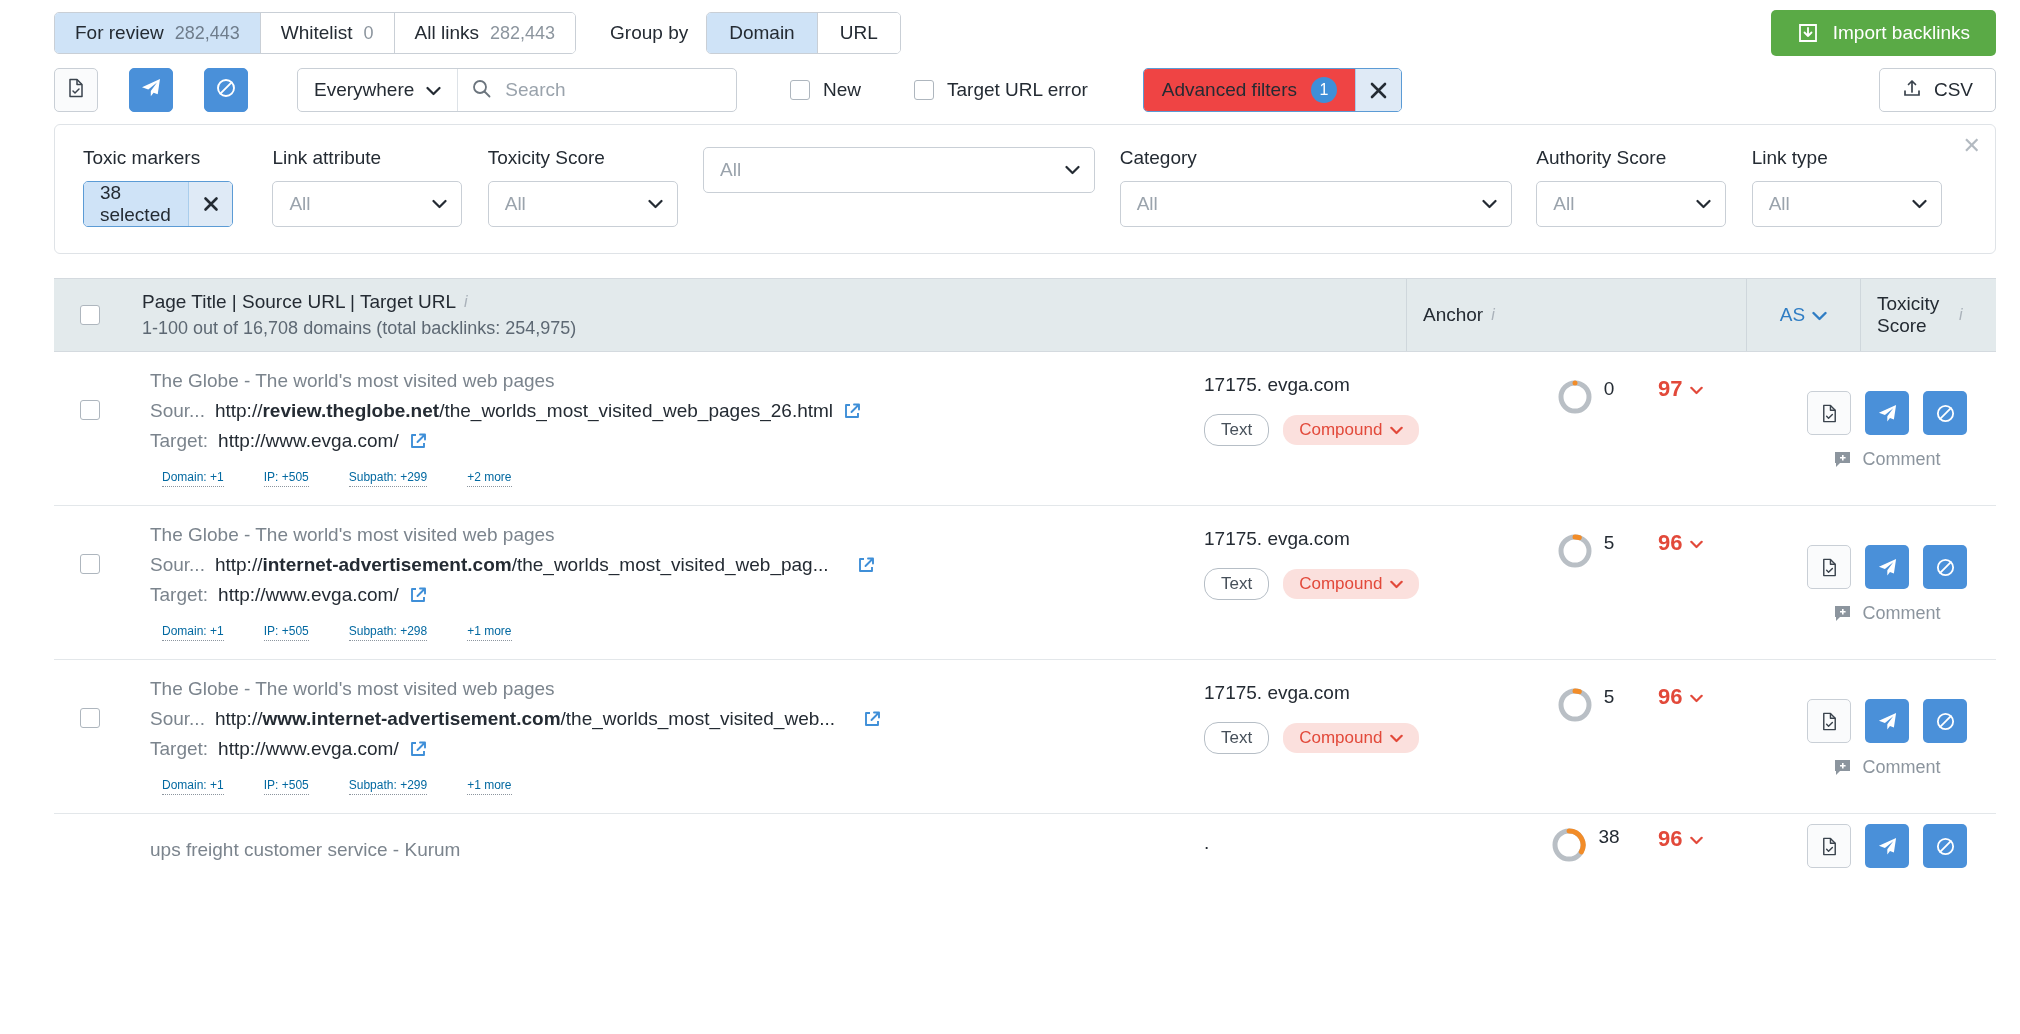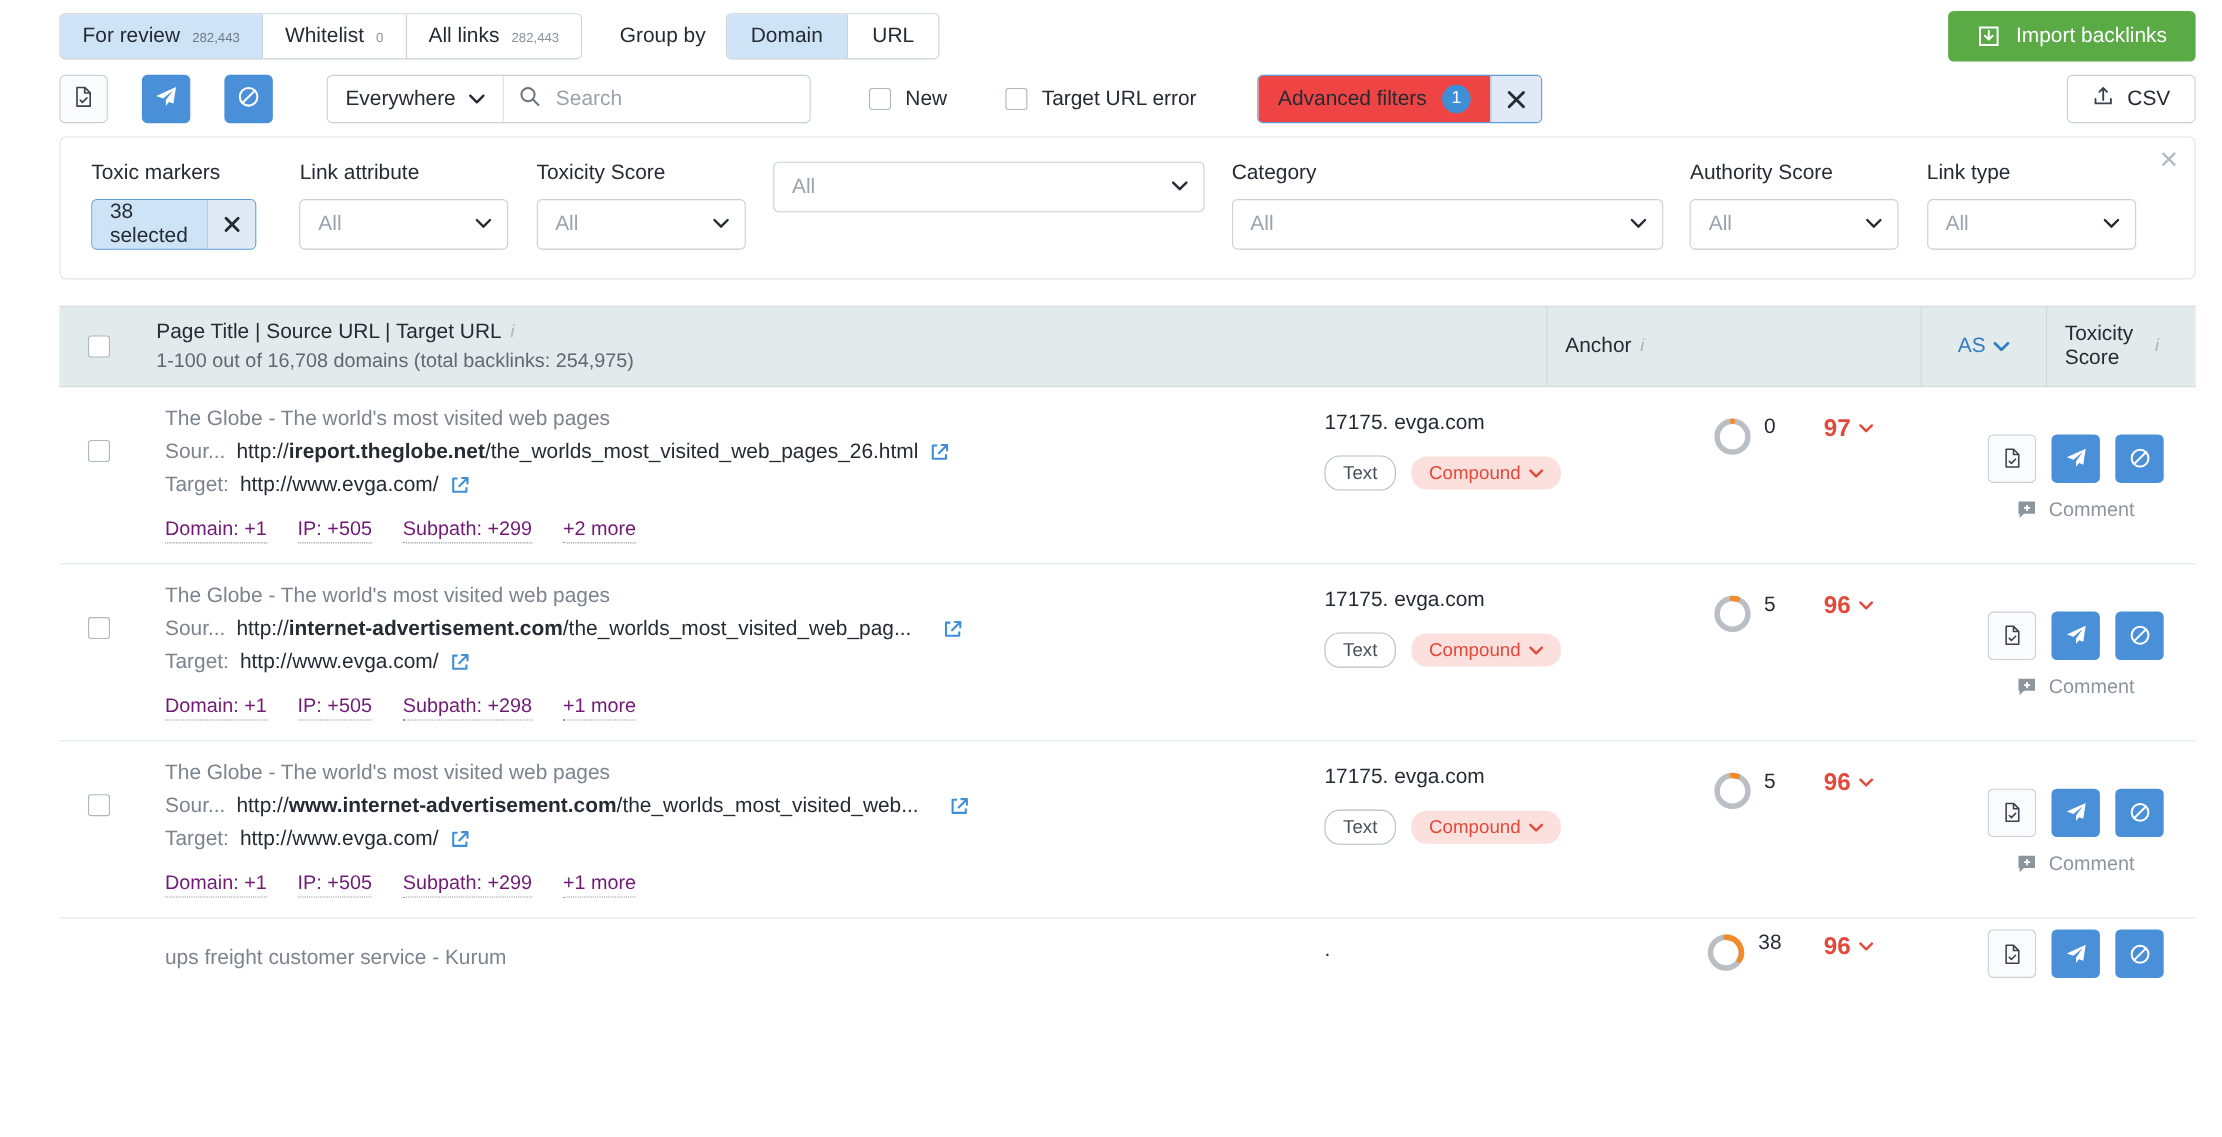--- a/index.html
+++ b/index.html
@@ -24,21 +24,21 @@
     display: flex; align-items: baseline; gap: 11px;
     padding: 9px 20px;
     background: #fff;
     font-size: 19px;
     border-right: 1px solid #c9cfd6;
     cursor: pointer;
     white-space: nowrap;
   }
   .seg:last-child { border-right: none; }
   .seg.active { background: #cfe3f7; }
-  .seg .count { color: #8c959e; font-size: 12px; }
+  .seg .count { color: #8c959e; font-size: 18px; }
   .seg.active .count { color: #6f7d8c; }
 
   .groupby-label { margin-left: 34px; font-size: 19px; color: #242b33; }
   .seg-group.small { margin-left: 18px; }
   .seg-group.small .seg { padding: 9px 22px; }
 
   .spacer { flex: 1 1 auto; }
 
   .btn-import {
     display: flex; align-items: center; gap: 14px;
@@ -182,22 +182,22 @@
   .td.c-check { display: flex; justify-content: center; align-items: flex-start; padding-top: 48px; }
   .row-check { width: 20px; height: 20px; border: 1px solid #aeb6be; border-radius: 3px; background: #fff; cursor: pointer; }
   .td.c-main { flex: 1 1 auto; display: flex; flex-direction: column; gap: 8px; padding-left: 24px; }
   .r-title { color: #7b848d; font-size: 19px; }
   .r-url { color: #242b33; font-size: 19px; display: flex; align-items: center; gap: 10px; flex-wrap: nowrap; }
   .r-url .pfx { color: #7b848d; }
   .r-url b { font-weight: 700; }
   .ext { color: #3f8fd8; display: inline-flex; }
   .r-tags { display: flex; gap: 28px; margin-top: 10px; }
   .r-tags span {
-    font-size: 18px; color: #701a75;
-    border-bottom: 1px dotted #8c959e; cursor: pointer; padding-bottom: 2px;
+    font-size: 12px; color: #0369a1;
+    border-bottom: 1px dotted #8c959e; cursor: pointer; padding-bottom: 2px; margin-left: 12px;
   }
   .td.c-anchor { display: flex; flex-direction: column; gap: 18px; padding-top: 22px; }
   .anchor-txt { font-size: 19px; color: #242b33; }
   .anchor-pills { display: flex; gap: 14px; align-items: center; }
   .pill {
     border-radius: 14px; font-size: 17px; padding: 5px 16px;
     display: inline-flex; align-items: center; gap: 8px;
   }
   .pill.text { border: 1px solid #b6bec6; color: #47505a; background: #fff; }
   .pill.compound { background: #fbe0dd; color: #e2493a; cursor: pointer; }
@@ -462,21 +462,21 @@
 
     <div class="row">
       <div class="td c-check">
         <span class="row-check"></span>
       </div>
       <div class="td c-main">
         <div class="r-title">The Globe - The world's most visited web pages</div>
         <div class="r-url">
           <span class="pfx">Sour...</span>
           <span style="white-space:nowrap;">
-            <span>http://</span><b>ireport.theglobe.net</b><span>/the_worlds_most_visited_web_pages_26.html</span>
+            <span>http://</span><b>review.theglobe.net</b><span>/the_worlds_most_visited_web_pages_26.html</span>
           </span>
           <span class="ext">
             <svg width="18" height="18" viewBox="0 0 18 18" fill="none" stroke="#3f8fd8" stroke-width="1.9">
                 <path d="M7 3H3v12h12v-4" stroke-linejoin="round"></path>
                 <path d="M11 2.5h5v5M16 2.5L8.5 10" stroke-linecap="round" stroke-linejoin="round"></path>
               </svg>
           </span>
         </div>
         <div class="r-url">
           <span class="pfx">Target:</span>

